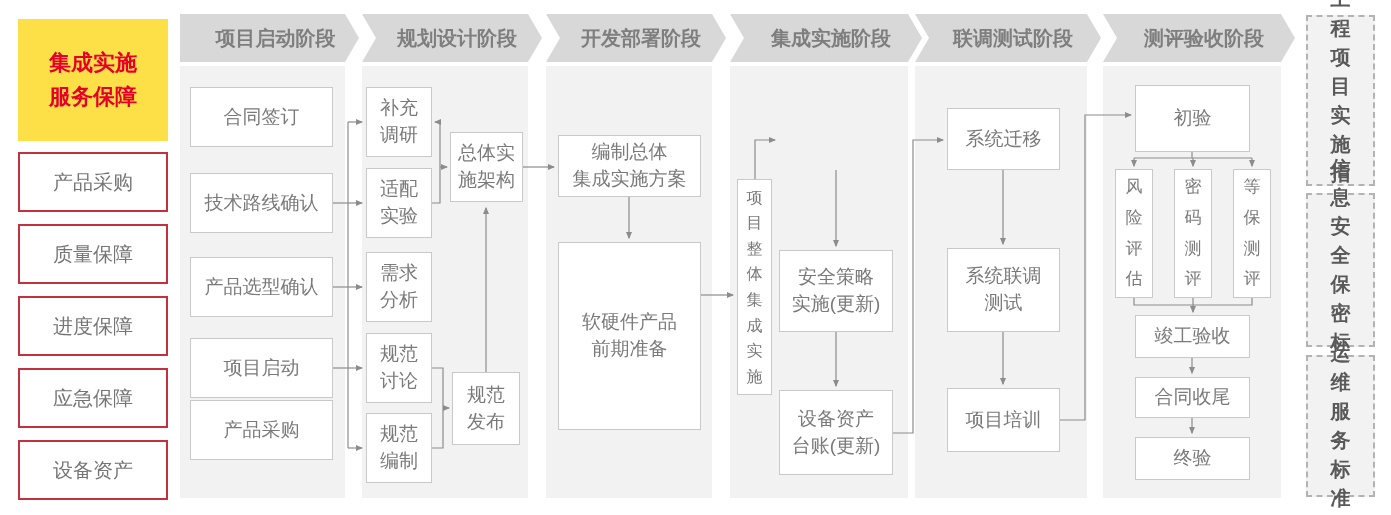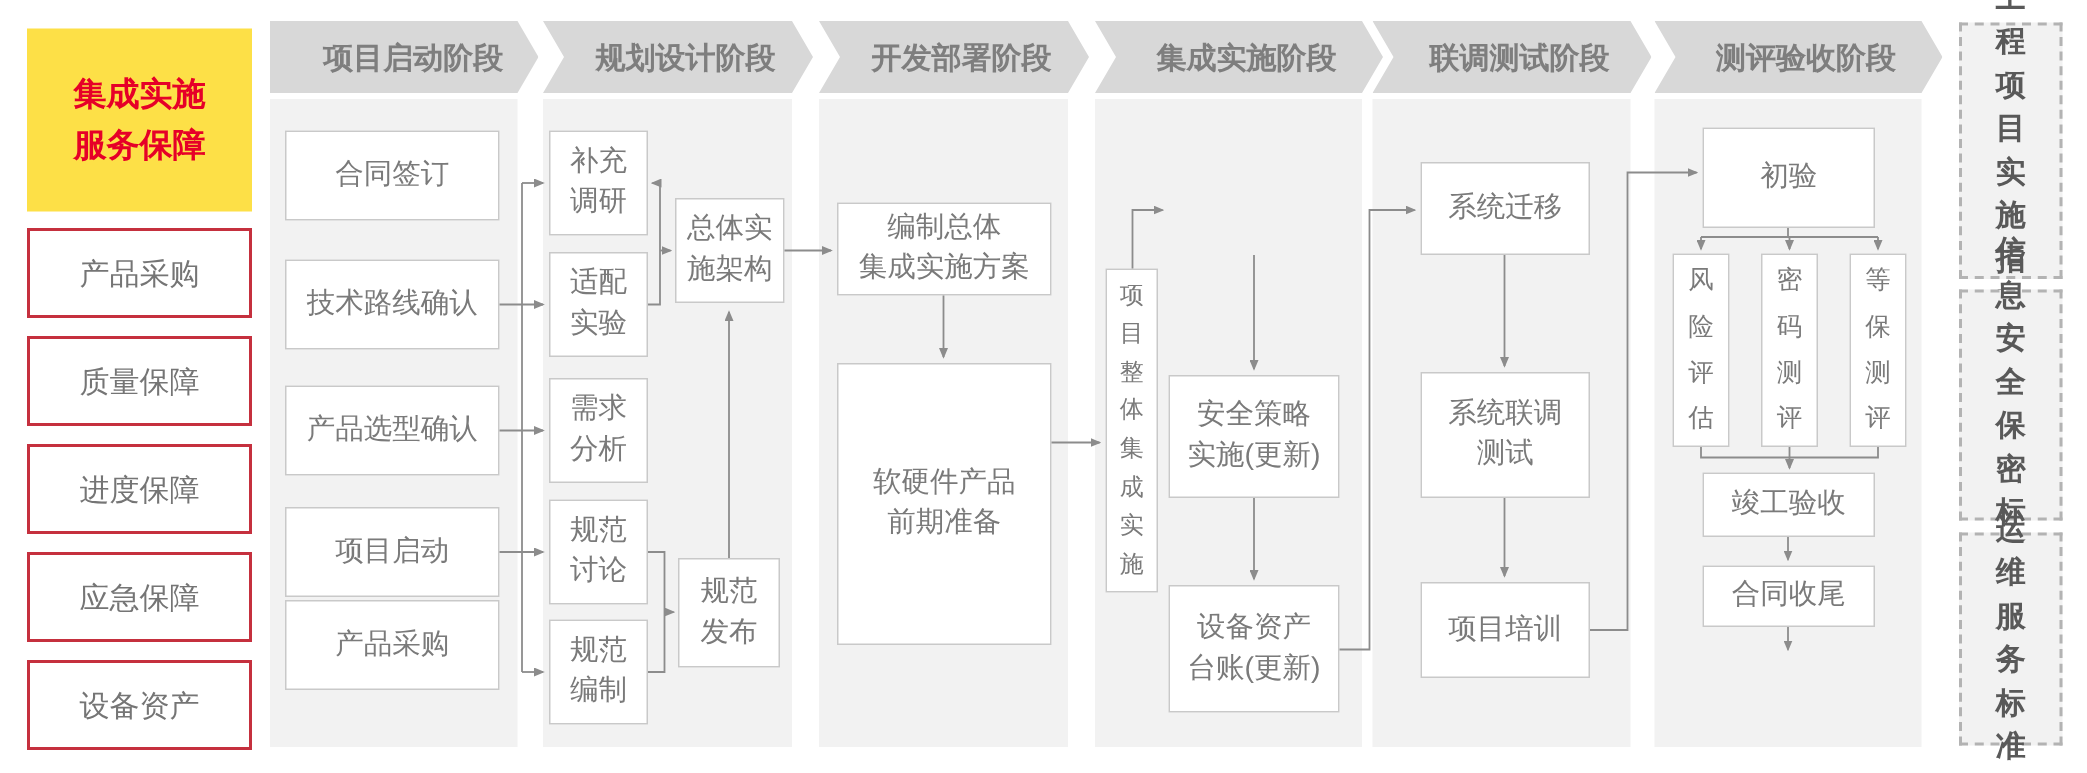--- a/index.html
+++ b/index.html
@@ -117,20 +117,21 @@
   <div class="fbox vert4" style="left:1174px;top:169px;width:38px;height:129px">密
 码
 测
 评</div>
   <div class="fbox vert4" style="left:1233px;top:169px;width:38px;height:129px">等
 保
 测
 评</div>
   <div class="fbox" style="left:1135px;top:315px;width:115px;height:43px">竣工验收</div>
   <div class="fbox" style="left:1135px;top:377px;width:115px;height:41px">合同收尾</div>
+  <div class="fbox" style="left:1135px;top:437px;width:115px;height:43px">终验</div>
 
   <div class="std" style="top:15px;height:171px">工程
 项目
 实施
 指引</div>
   <div class="std" style="top:193px;height:154px">信息
 安全
 保密
 标准</div>
   <div class="std" style="top:355px;height:142px">运维

